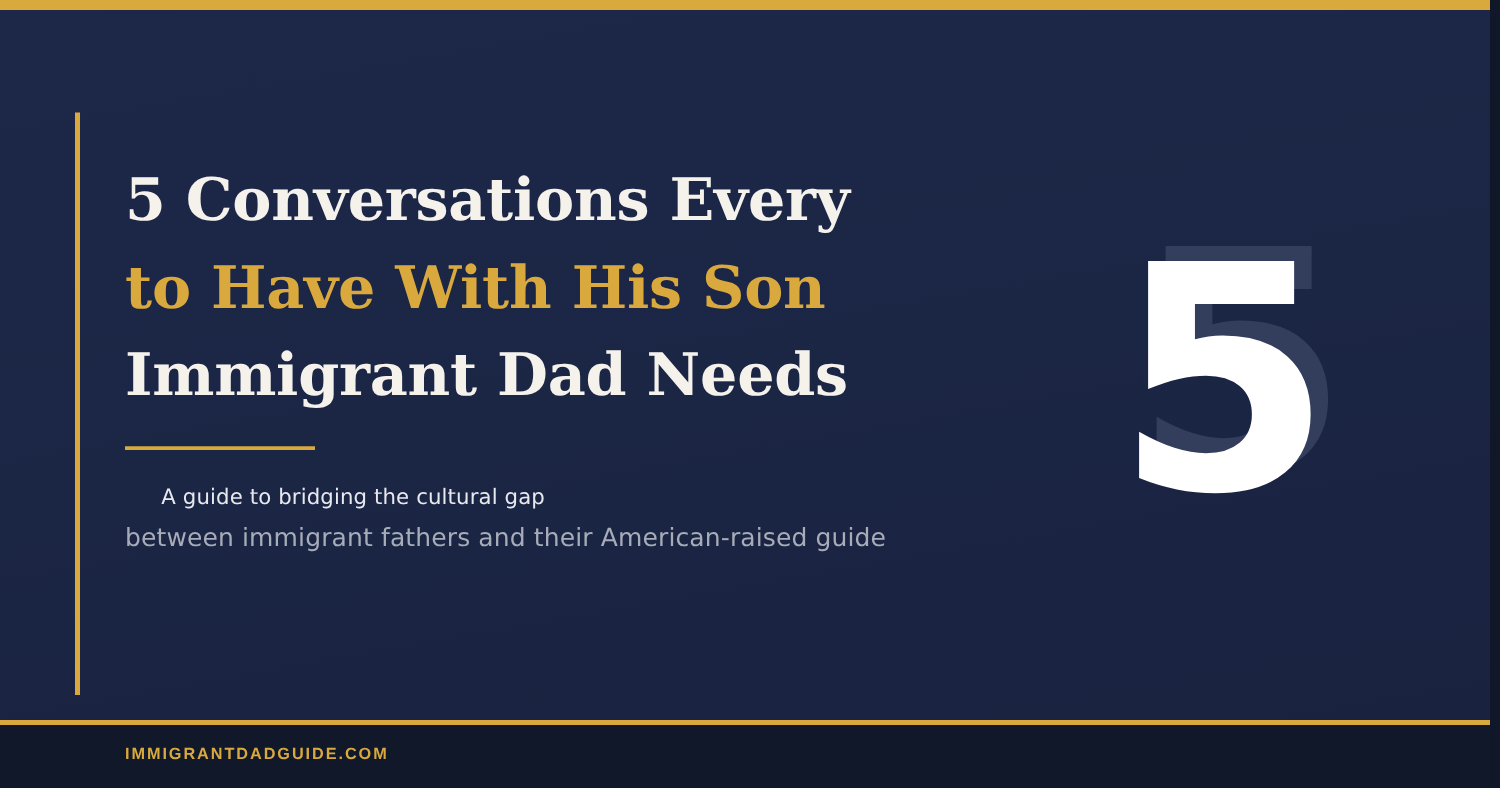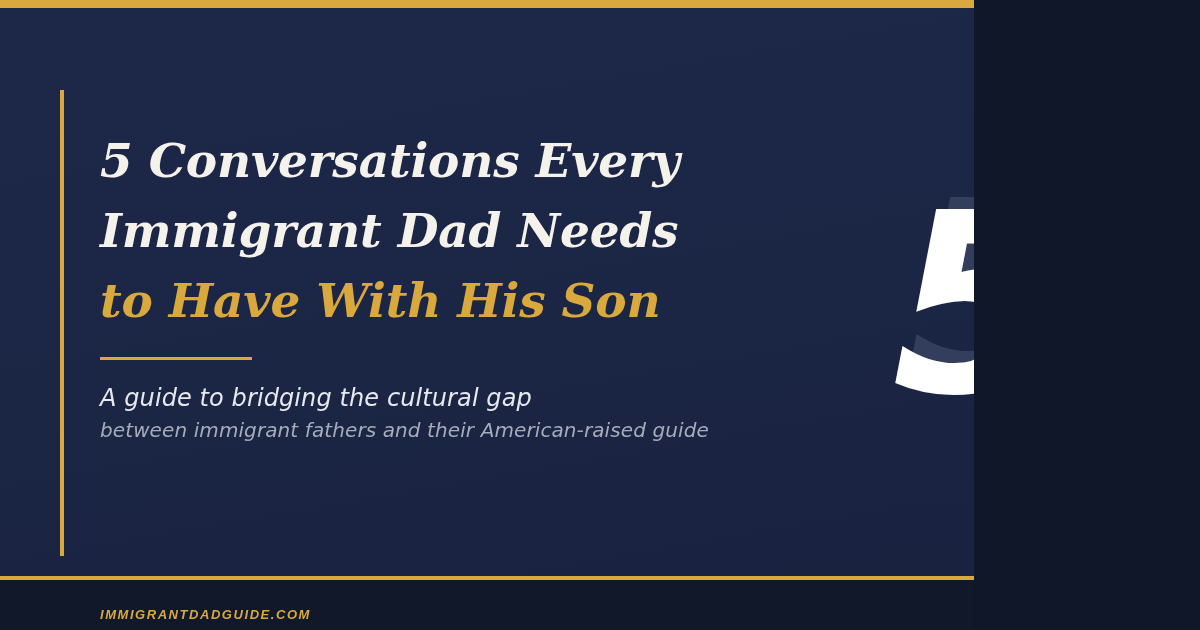--- a/index.html
+++ b/index.html
@@ -9,25 +9,24 @@
   body {
     width: 1200px;
     height: 630px;
     overflow: hidden;
     font-family: "Liberation Sans", sans-serif;
     background: #0f1729;
   }
 
   #card {
     position: relative;
-    width: 974px;
+    width: 1192px;
     height: 630px;
     background: #101829;
     overflow: hidden;
-    font-style: italic;
   }
 
   
   .top-rule {
     position: absolute;
     left: 0;
     top: 0;
     width: 1200px;
     height: 8px;
     background: #d9a93e;
@@ -64,21 +63,20 @@
   .footer-text {
     position: absolute;
     left: 100px;
     top: 595px;
     font-family: "Liberation Sans", sans-serif;
     font-size: 13px;
     font-weight: bold;
     letter-spacing: 1.55px;
     color: #d9a93e;
     white-space: nowrap;
-    margin-top: 12px;
   }
 
   
   .accent-bar {
     position: absolute;
     left: 60px;
     top: 82px;
     width: 4px;
     height: 466px;
     background: #d9a93e;
@@ -116,25 +114,26 @@
 
   
   .subtitle {
     position: absolute;
     left: 100px;
     top: 374px;
     width: 760px;
   }
   .sub-line-1 {
     font-family: "DejaVu Sans", "Liberation Sans", sans-serif;
-    font-size: 24px;
+    font-size: 17px;
     line-height: 32px;
     color: #e8e9ef;
     letter-spacing: 0.1px;
     white-space: nowrap;
+    margin-left: 29px;
   }
   .sub-line-2 {
     font-family: "DejaVu Sans", "Liberation Sans", sans-serif;
     font-size: 20px;
     line-height: 32px;
     color: #a7acb9;
     letter-spacing: 0.1px;
     white-space: nowrap;
   }
 
@@ -173,22 +172,22 @@
 <div id="card">
 
   <div class="top-rule"></div>
 
   <div class="stage">
 
     <div class="accent-bar"></div>
 
     <div class="headline">
       <div class="headline-line">5 Conversations Every</div>
+      <div class="headline-line accent">to Have With His Son</div>
       <div class="headline-line">Immigrant Dad Needs</div>
-      <div class="headline-line accent">to Have With His Son</div>
     </div>
 
     <div class="mini-rule"></div>
 
     <div class="subtitle">
       <div class="sub-line-1">A guide to bridging the cultural gap</div>
       <div class="sub-line-2">between immigrant fathers and their American-raised guide</div>
     </div>
 
     <div class="numeral-wrap">

